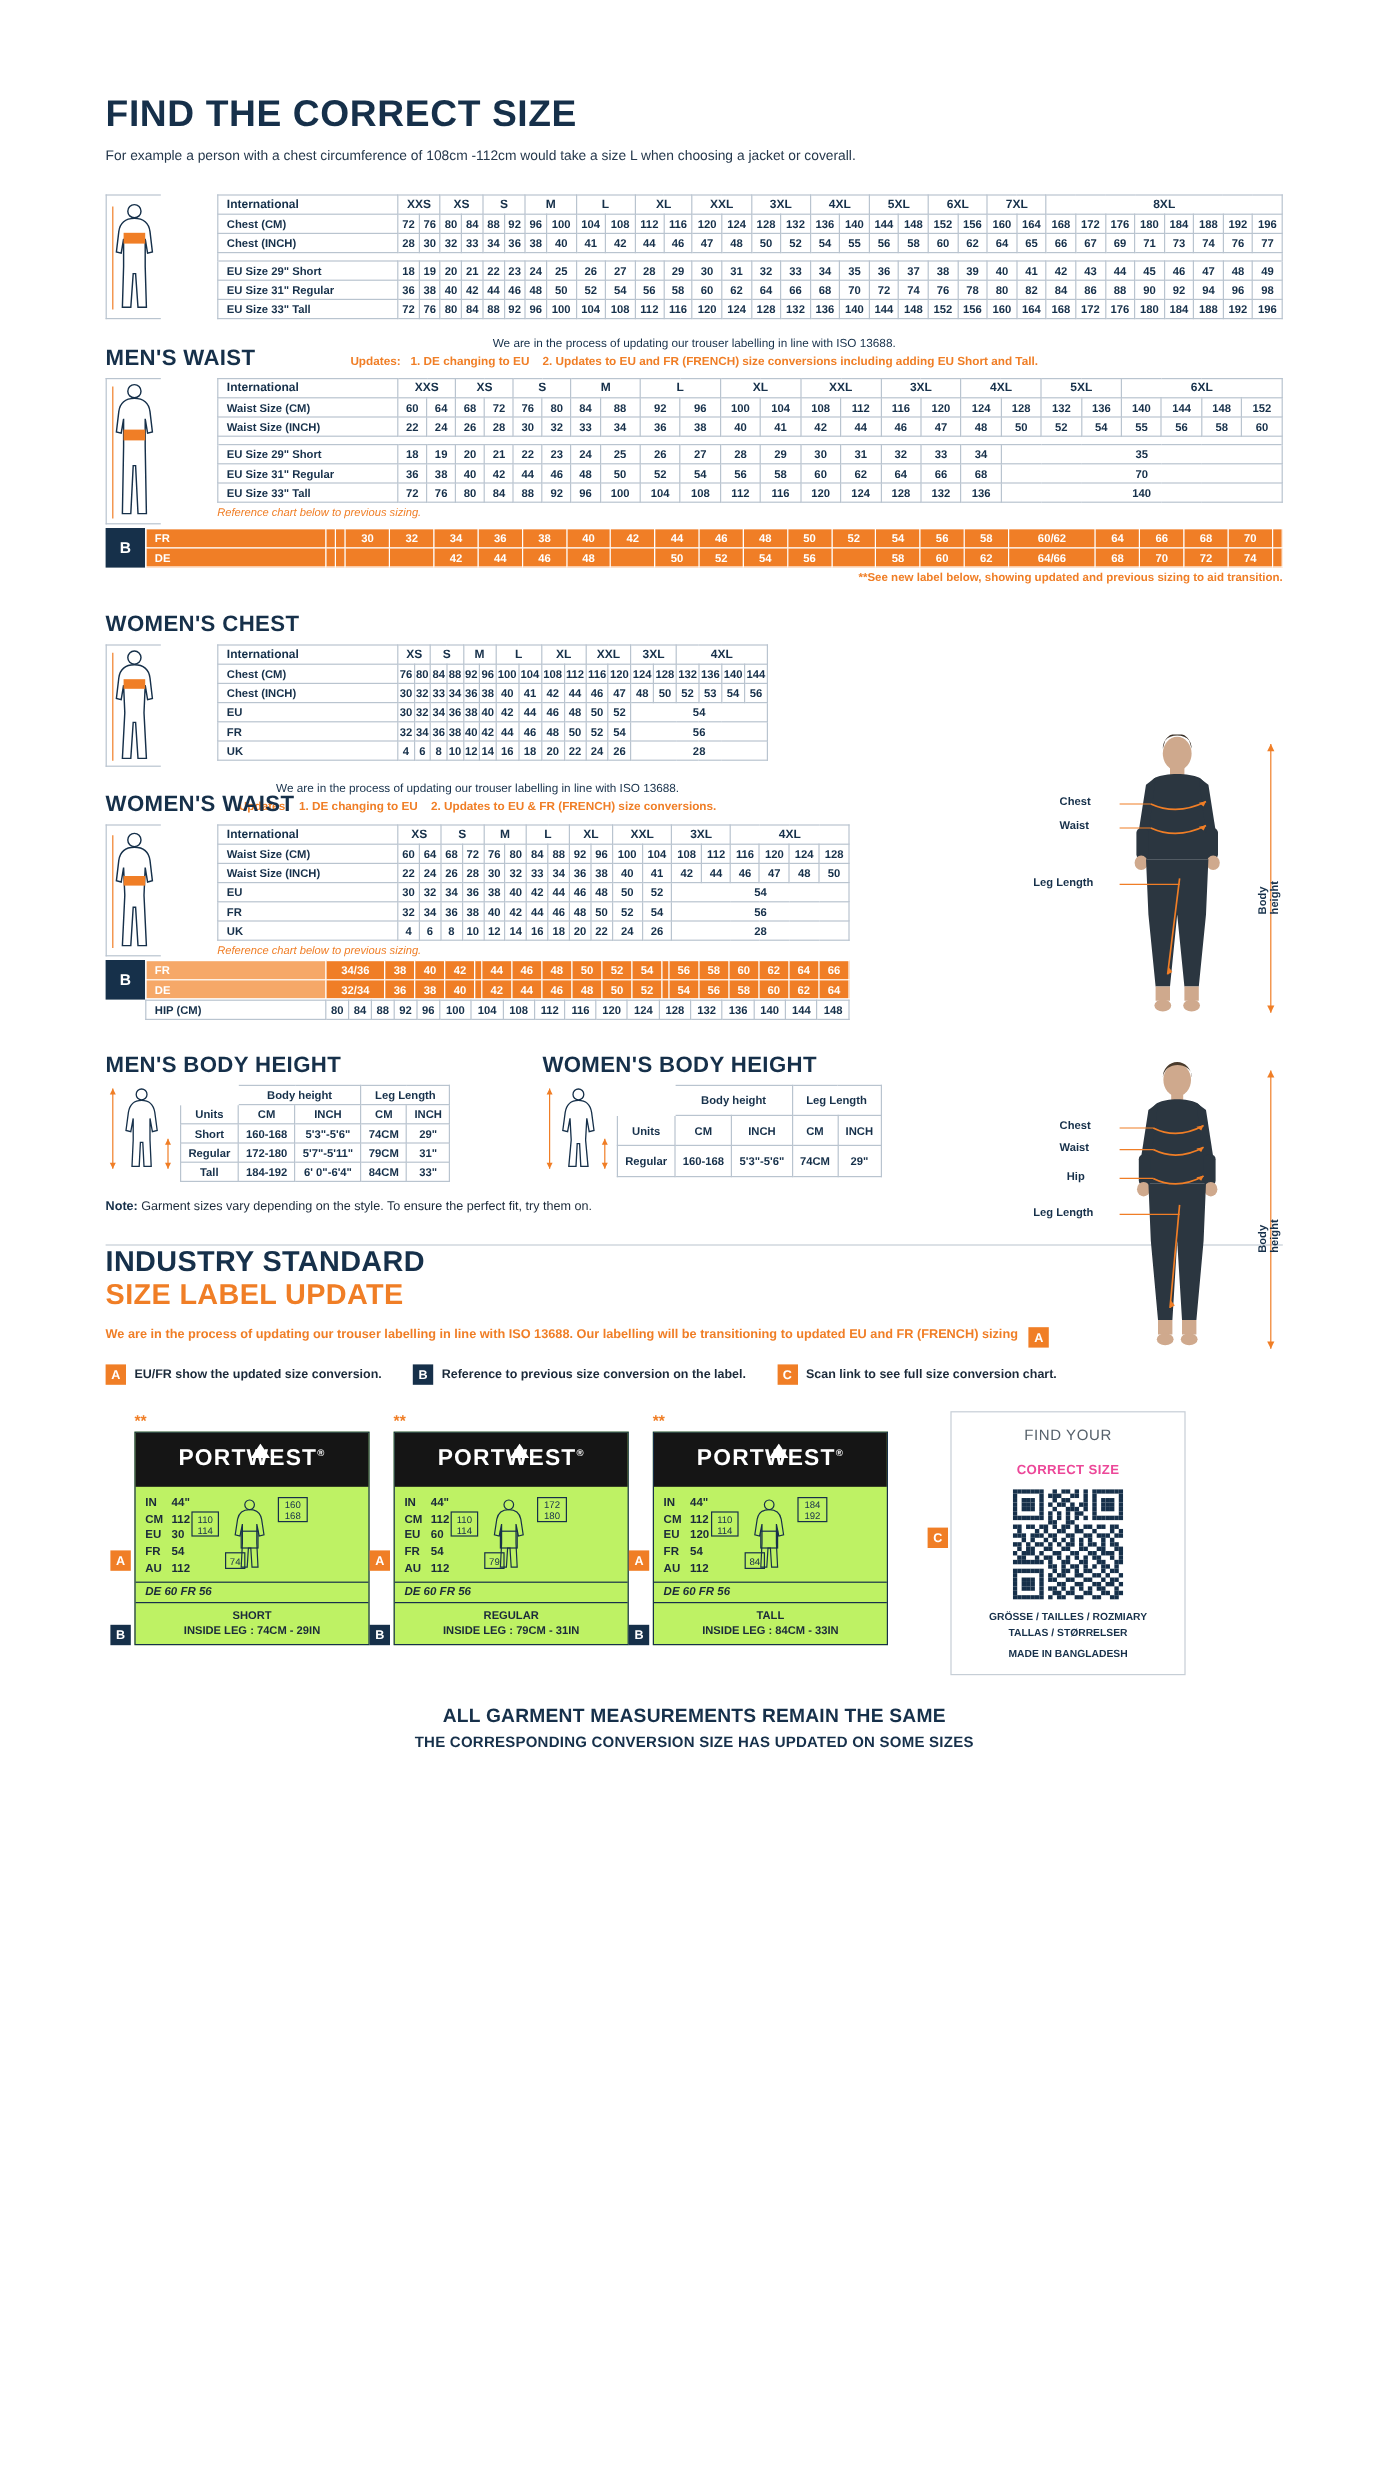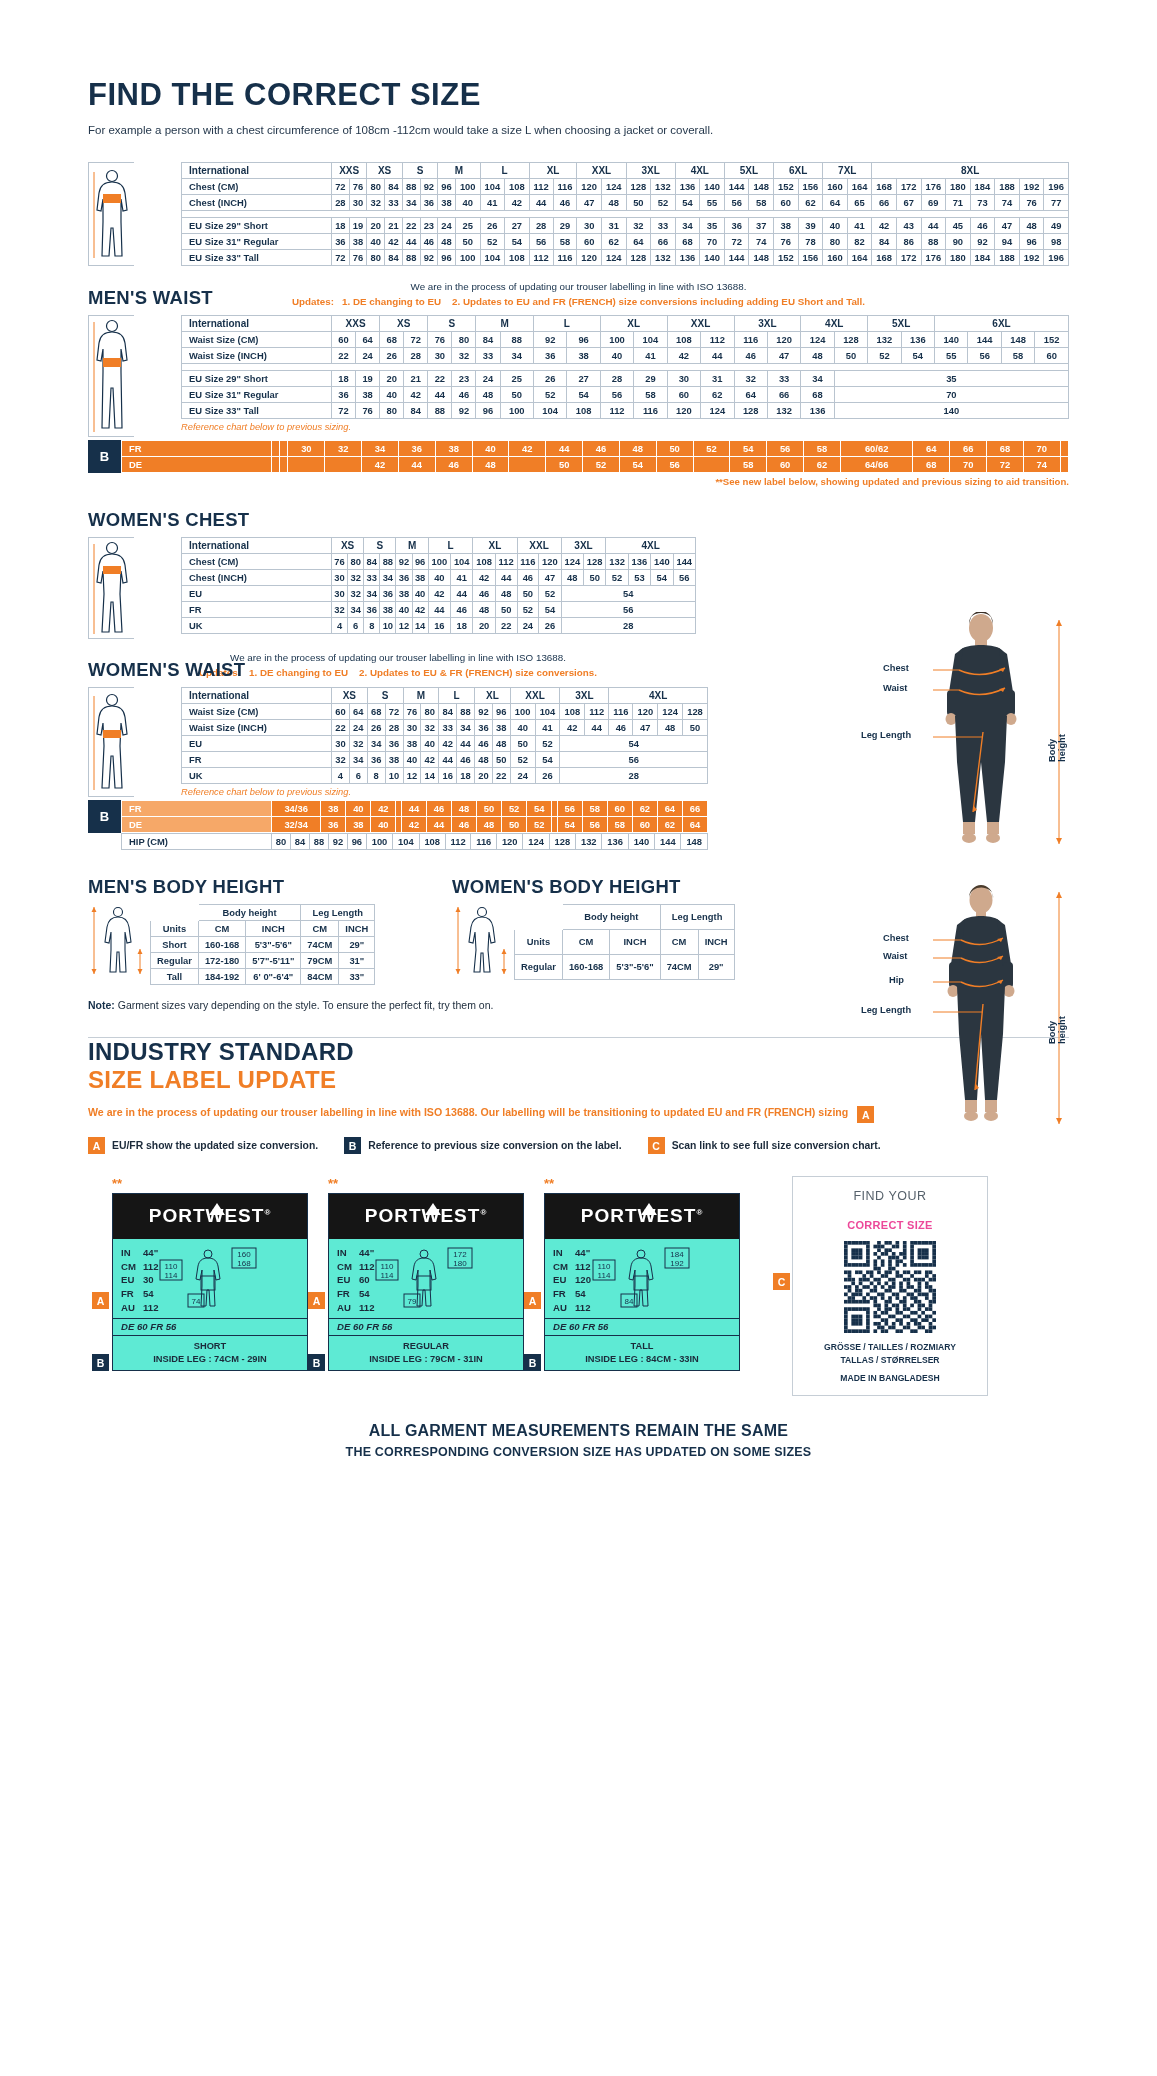--- a/index.html
+++ b/index.html
@@ -86,21 +86,21 @@
   h2.indo { font-size:24px; font-weight:800; color:#f07e26; letter-spacing:0.3px; margin:0; }
 
   .legend { display:flex; gap:26px; align-items:center; margin-top:14px; font-size:10.4px; font-weight:600; }
   .chipA,.chipB,.chipC { width:17px;height:17px;display:inline-flex;align-items:center;justify-content:center;
     color:#fff;font-weight:800;font-size:10.5px;margin-right:7px; }
   .chipA{background:#f07e26;} .chipB{background:#16304a;} .chipC{background:#f07e26;}
 
   
   .labels { display:flex; gap:20px; margin-top:22px; align-items:flex-start; }
   .label-card { width:196px; position:relative; }
-  .lc-inner { border:1px solid #16304a; background:#5eead4; }
+  .lc-inner { border:1px solid #16304a; background:#bef264; }
   .lc-brandbar { background:#151515; color:#fff; text-align:center; padding:11px 0 12px; }
   .brandtxt { font-size:19px; font-weight:800; letter-spacing:1px; position:relative; display:inline-block; }
   .lc-body { display:flex; padding:7px 6px 4px 8px; }
   .lc-codes { font-size:9.6px; line-height:1.42; }
   .lc-codes .row { display:flex; }
   .lc-codes .k { width:22px; font-weight:700; }
   .lc-codes .v { font-weight:800; }
   .lc-fig { flex:1; position:relative; height:64px; }
   .lc-b { font-size:9.6px; font-style:italic; font-weight:700; padding:2px 0 3px 8px; border-top:1px solid #16304a;}
   .lc-foot { border-top:1px solid #16304a; text-align:center; font-size:9.3px; font-weight:800; padding:4px 0 5px; line-height:1.35; }
@@ -571,21 +571,21 @@
                 <td colspan="1">74</td>
                 <td colspan="2"></td>
               </tr>
             </tbody>
         </table>
       </div>
     </div>
     <div class="note-orange" style="text-align:right;">**See new label below, showing updated and previous sizing to aid transition.</div>
   </div>
 
-  <div class="block" style="margin-top:22px; width:608px;">
+  <div class="block" style="margin-top:22px; width:552px;">
     <h2 class="section">WOMEN'S CHEST</h2>
     <div class="tblwrap" style="margin-top:6px;">
       <div class="fig">
         <svg width="40" height="100" viewBox="0 0 40 100">
           <g fill="none" stroke="#16304a" stroke-width="1.2">
             <circle cx="20" cy="10" r="5.5"></circle>
             <path d="M20 16 C12 16 8 20 7 27 L5 44 L9 45 L11 33 L12 56 L10 94 L17 94 L19 64 L21 64 L23 94 L30 94 L28 56 L29 33 L31 45 L35 44 L33 27 C32 20 28 16 20 16 Z"></path>
           </g>
           <rect x="11" y="28" width="18" height="8" fill="#f07e26"></rect>
           <line x1="2" y1="6" x2="2" y2="96" stroke="#f07e26" stroke-width="1"></line>

